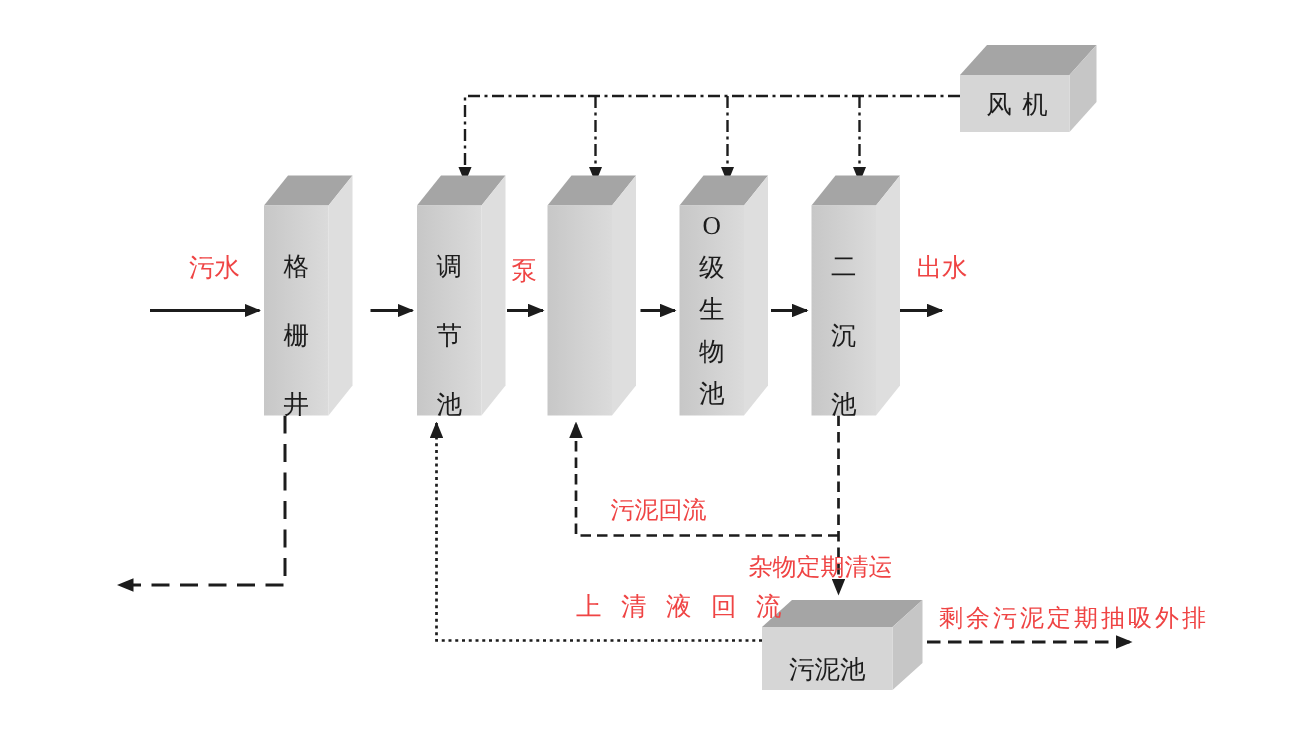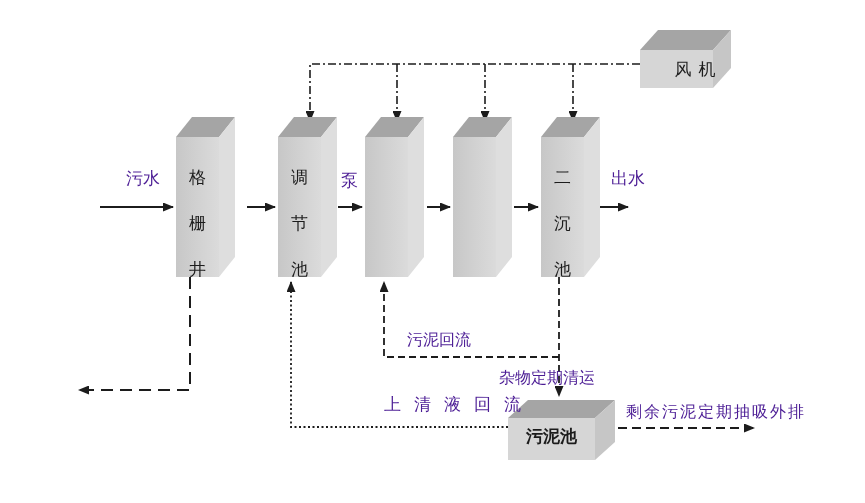--- a/index.html
+++ b/index.html
@@ -5,37 +5,37 @@
   html,body{margin:0;padding:0;background:#ffffff;}
   #stage{
     position:relative;
     width:865px;height:503px;
     background:#ffffff;
     font-family:"Liberation Serif","DejaVu Serif",serif;
     color:#1c1c1c;
     overflow:hidden;
   }
   #wires{position:absolute;left:0;top:0;}
-  .lbl{position:absolute;white-space:nowrap;font-size:16px;color:#4c1d95;text-align:right;}
+  .lbl{position:absolute;white-space:nowrap;font-size:16px;color:#ef4444;text-align:right;}
   .lbl.big{font-size:17px;}
   
   .tank-cap{
     position:absolute;width:43px;height:140px;
     display:block;text-align:center;font-size:17px;
   }
   .tank-cap .txt{
     width:20px;margin:0 auto;word-break:break-all;text-align:center;
   }
   .chars-3 .txt{line-height:46px;padding-top:18px;}
   .chars-5 .txt{line-height:28px;}
   .box-cap{
     position:absolute;display:flex;align-items:center;justify-content:center;
     font-size:17px;
   }
-  .ls7{letter-spacing:7px;padding-left:22px;}
+  .ls7{letter-spacing:7px;padding-left:5px;}
   .ls13{letter-spacing:13px;margin-left:36px;}
   .ls2{letter-spacing:2px;}
 </style>
 </head>
 <body>
 
 <div id="stage">
 
   <svg id="wires" width="865" height="503" viewBox="0 0 865 503">
     <defs>
@@ -115,26 +115,29 @@
       <rect x="508" y="418" width="87" height="42" fill="#d6d6d6"></rect>
     </g>
   </svg>
 
   <div class="tank-cap chars-3" style="left:176px;top:137px;">
     <div class="txt">格栅井</div>
   </div>
   <div class="tank-cap chars-3" style="left:278px;top:137px;">
     <div class="txt">调节池</div>
   </div>
+  <div class="tank-cap chars-5" style="left:453px;top:137px;">
+    <div class="txt">O级生物池</div>
+  </div>
   <div class="tank-cap chars-3" style="left:541px;top:137px;">
     <div class="txt">二沉池</div>
   </div>
 
   <div class="box-cap ls7" style="left:640px;top:50px;width:73px;height:38px;">风机</div>
-  <div class="box-cap" style="left:508px;top:418px;width:87px;height:36px;font-weight:bold;">污泥池</div>
+  <div class="box-cap" style="left:508px;top:428px;width:87px;height:36px;">污泥池</div>
 
   <div class="lbl big" style="left:126px;top:167px;">污水</div>
   <div class="lbl big" style="left:341px;top:169px;">泵</div>
   <div class="lbl big" style="left:611px;top:167px;">出水</div>
   <div class="lbl" style="left:407px;top:330px;">污泥回流</div>
   <div class="lbl" style="left:499px;top:368px;">杂物定期清运</div>
   <div class="lbl big ls13" style="left:348px;top:393px;">上清液回流</div>
   <div class="lbl ls2" style="left:626px;top:402px;">剩余污泥定期抽吸外排</div>
 
 </div>

